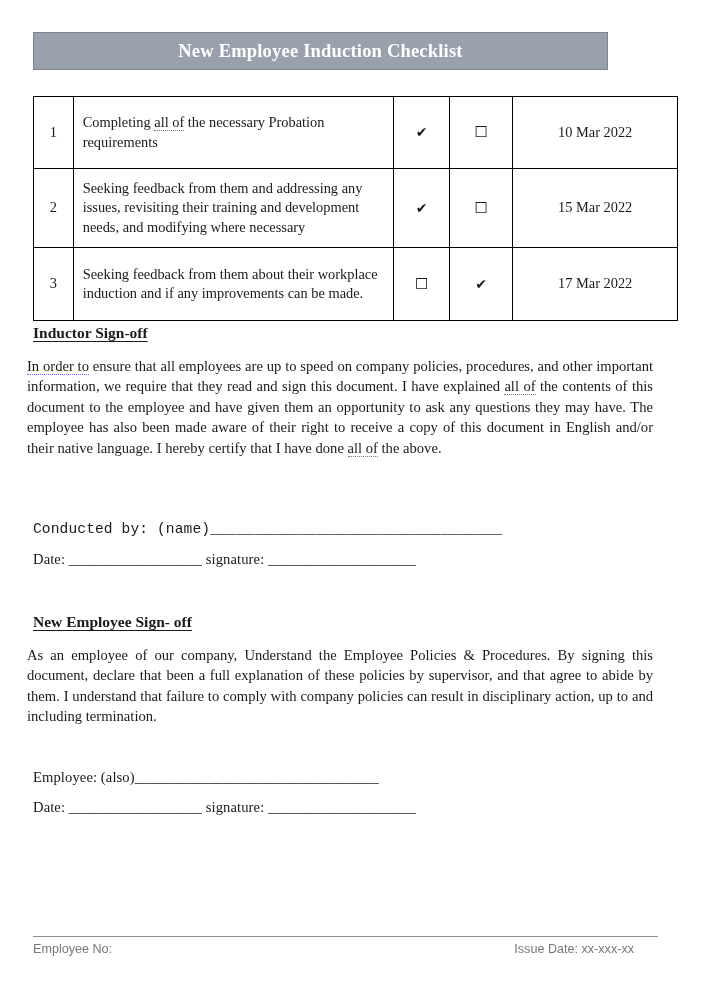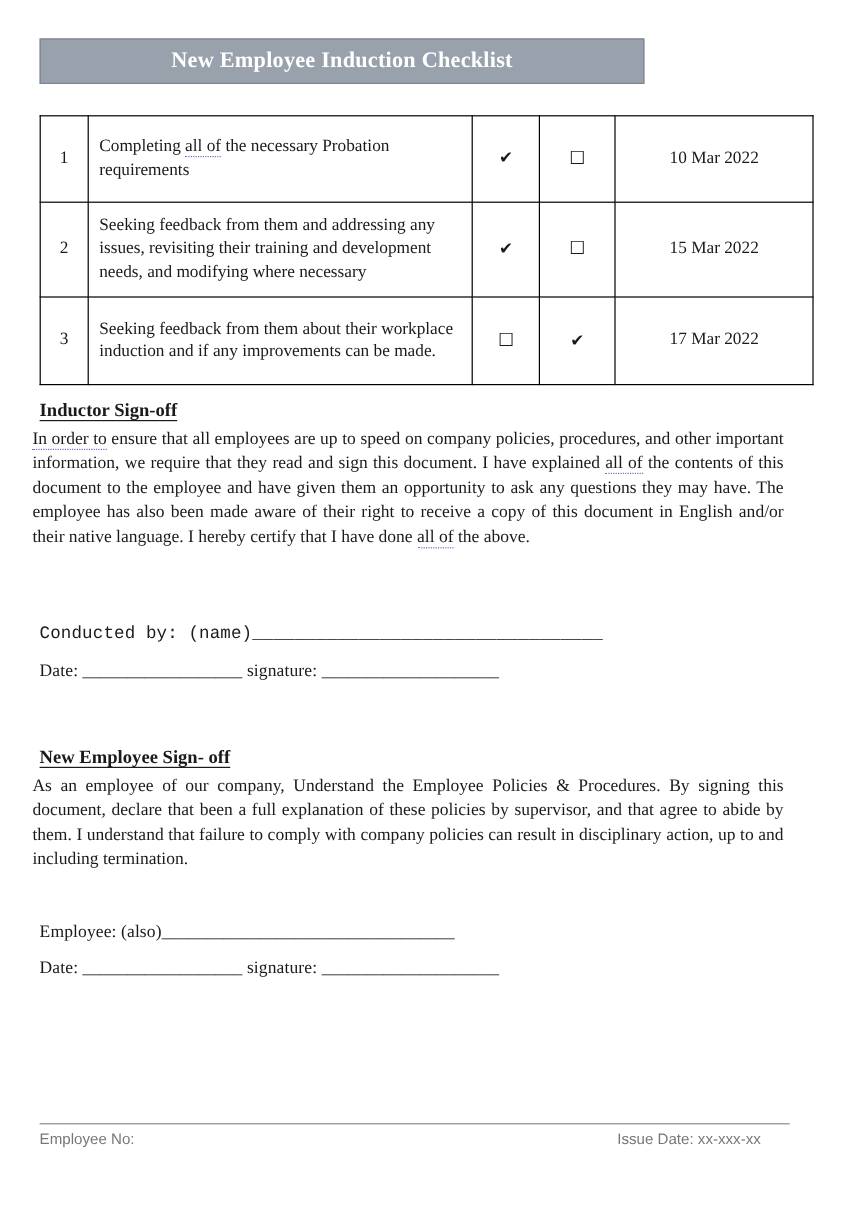--- a/index.html
+++ b/index.html
@@ -21,21 +21,21 @@
     top: 0; left: 0;
     width: 706px;
     height: 1006px;
   }
 
   
   .title-bar {
     position: absolute;
     left: 33px;
     top: 32px;
-    width: 504px;
+    width: 575px;
     height: 38px;
     background: #99a1ac;
     border: 1px solid #7d8591;
     box-sizing: border-box;
     display: flex;
     align-items: center;
     justify-content: center;
   }
   .title-bar .title-text {
     color: #ffffff;
@@ -86,21 +86,20 @@
   }
 
   
   .section-heading {
     position: absolute;
     font-weight: bold;
     font-size: 15.5px;
     text-decoration: underline;
     text-underline-offset: 2.5px;
     left: 33px;
-    margin-top: 10px;
   }
   #heading-inductor { top: 324px; }
   #heading-employee { top: 613px; }
 
   
   .body-para {
     position: absolute;
     left: 27px;
     width: 626px;
     font-size: 14.6px;

